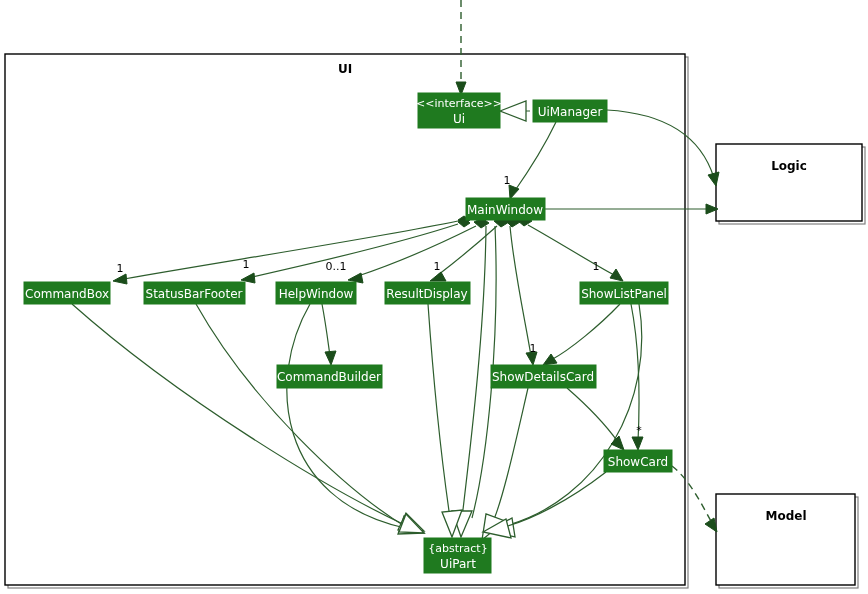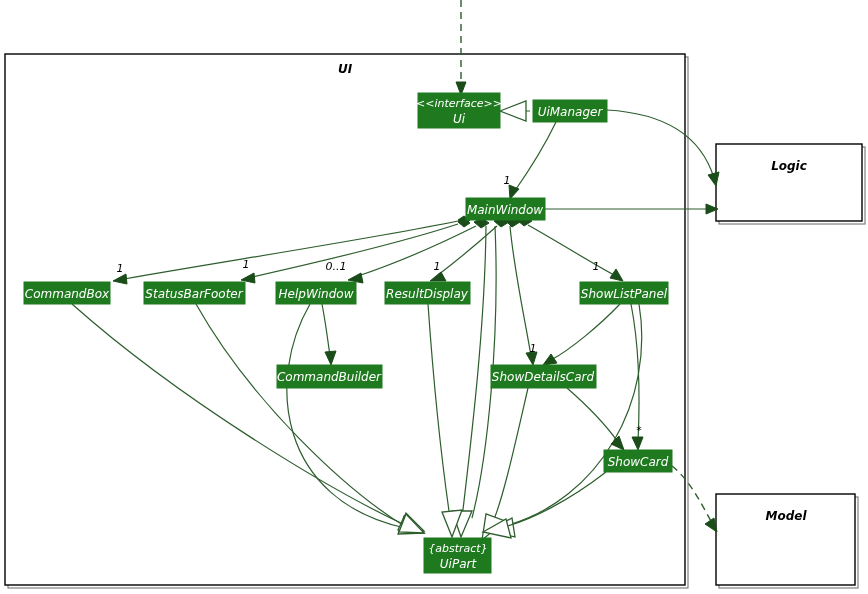--- a/index.html
+++ b/index.html
@@ -10,21 +10,20 @@
   body {
     width: 868px;
     height: 594px;
     font-family: "DejaVu Sans", sans-serif;
     overflow: hidden;
   }
   #diagram-root {
     position: relative;
     width: 868px;
     height: 594px;
-    font-style: italic;
   }
   svg#uml {
     display: block;
     width: 868px;
     height: 594px;
   }
   .pkg-rect {
     fill: #ffffff;
     stroke: #000000;
     stroke-width: 1.4;

